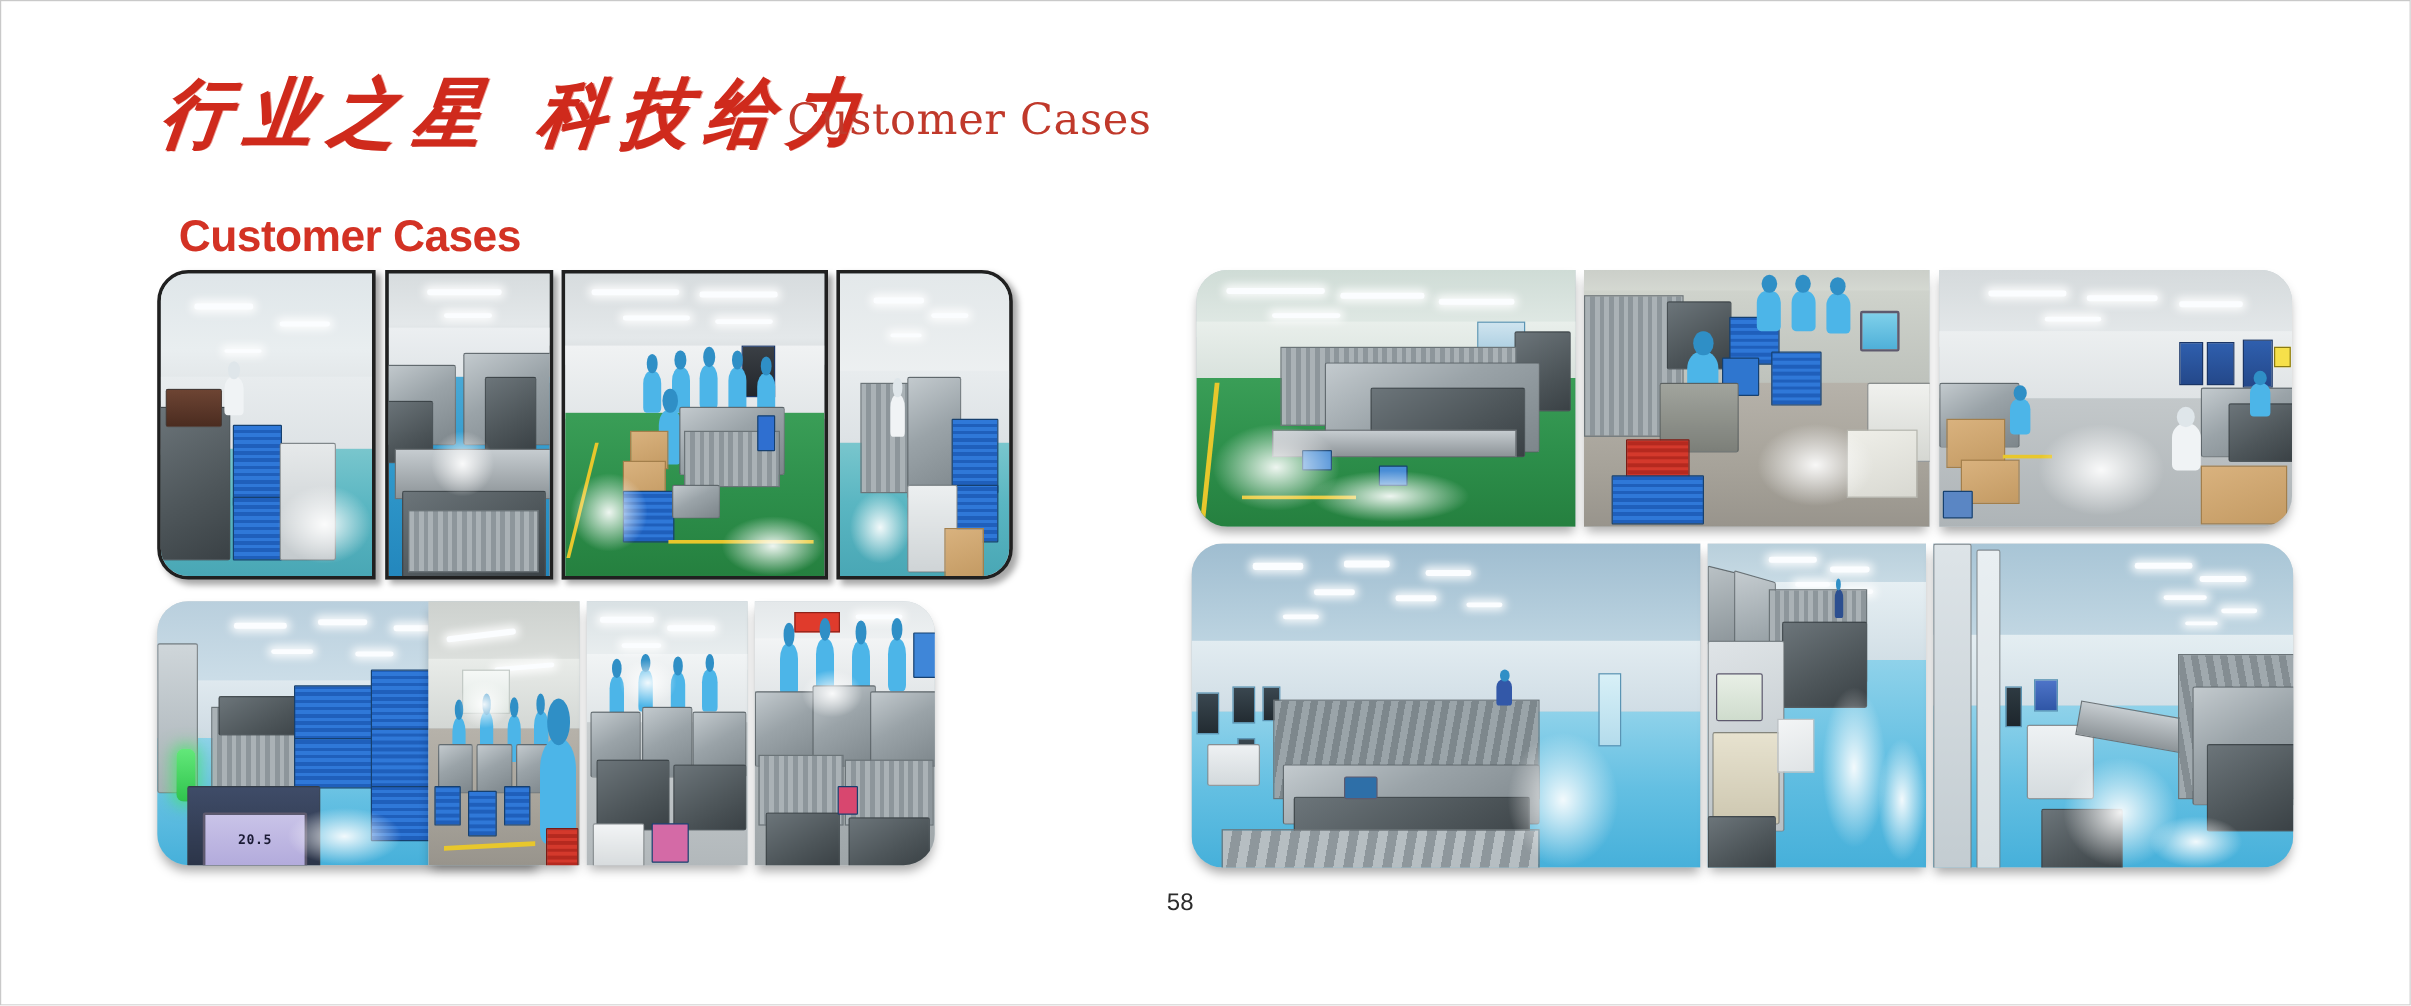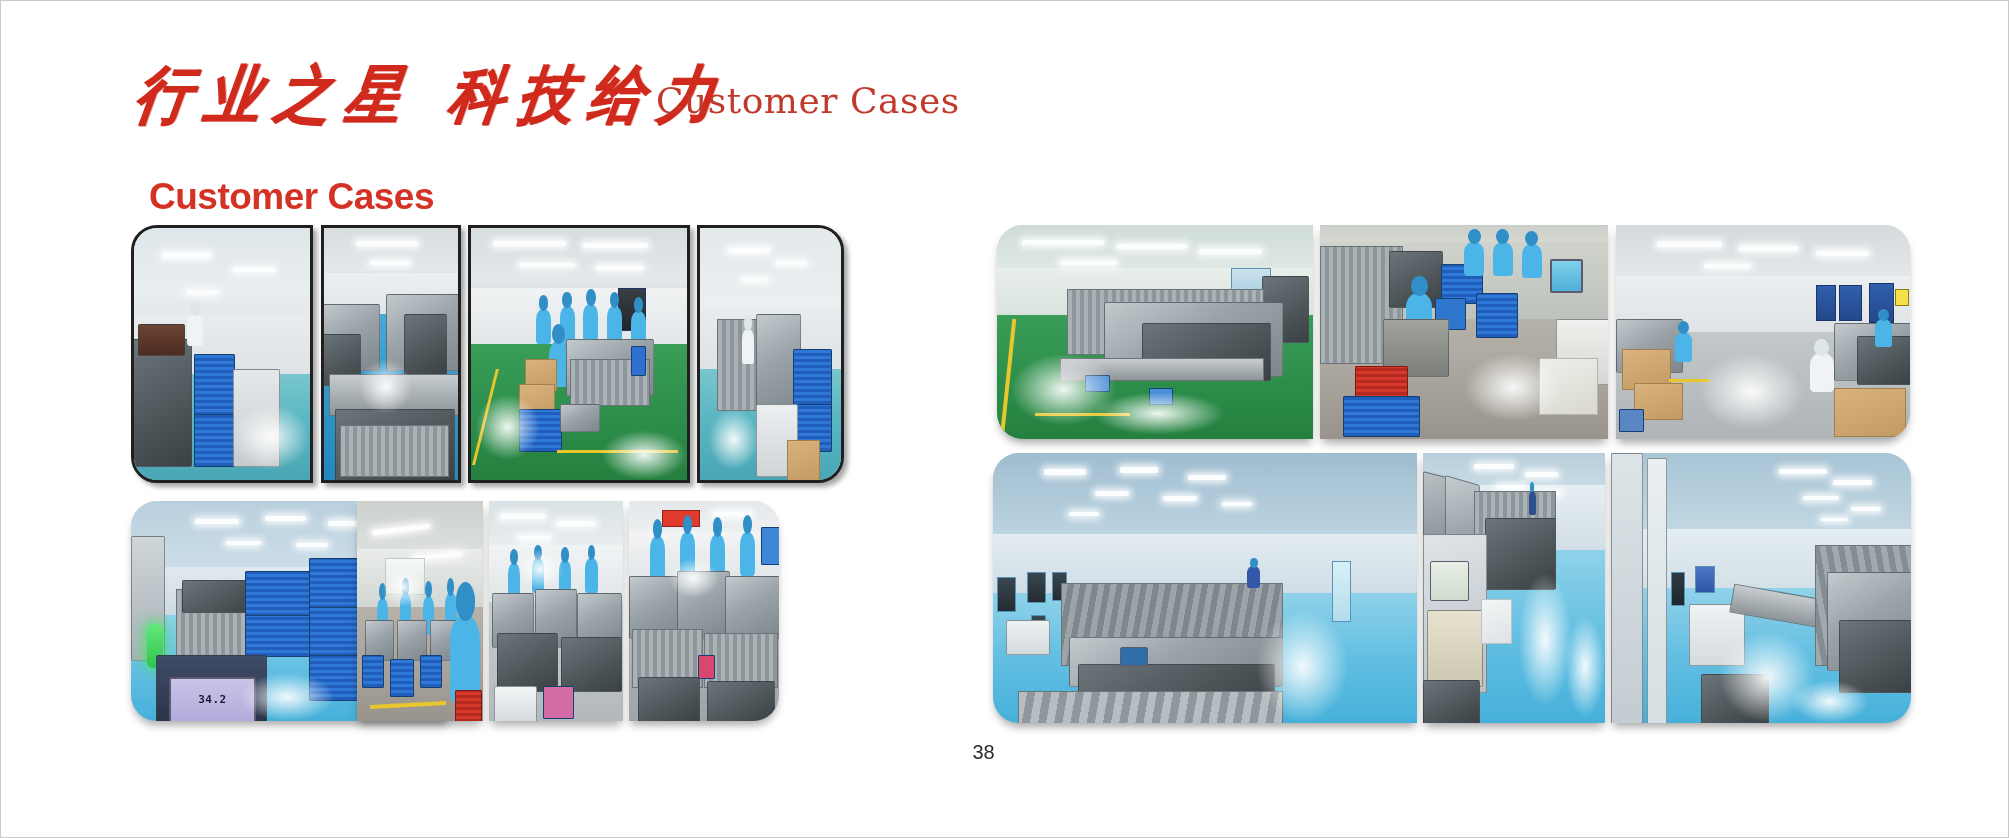--- a/index.html
+++ b/index.html
@@ -418,21 +418,21 @@
         <div class="crate" style="left:36%; top:52%; width:20%; height:18%;"></div>
         <div class="crate" style="left:56%; top:26%; width:22%; height:22%;"></div>
         <div class="crate" style="left:56%; top:48%; width:22%; height:22%;"></div>
         <div class="crate" style="left:56%; top:70%; width:22%; height:20%;"></div>
         <div class="crate" style="left:78%; top:30%; width:20%; height:22%;"></div>
         <div class="crate" style="left:78%; top:52%; width:20%; height:22%;"></div>
         <div class="crate" style="left:78%; top:74%; width:20%; height:18%;"></div>
         <div class="tower-green" style="left:5%; top:56%; width:5%; height:20%;"></div>
         <div class="mach" style="left:8%; top:70%; width:34%; height:30%; background:linear-gradient(#3f4c68,#2b3448);"></div>
         <div class="hmi" style="left:12%; top:80%; width:26%; height:19%;">
-          <span class="readout">34.2</span>
+          <span class="readout">20.5</span>
         </div>
         <div class="glow" style="left:34%; top:78%; width:30%; height:22%;"></div>
       </div>
     </div>
 
     <div class="photo soft-frame" style="left:226px; top:0; width:126px; height:220px;">
       <div class="scene">
         <div class="ceil grey" style="height:28%; background:linear-gradient(#cdd1ce,#e0e3e0);"></div>
         <div class="wall" style="top:22%; height:26%; background:linear-gradient(#e9ece9,#d3d7d4);"></div>
         <div class="floor cement" style="height:52%"></div>
@@ -578,16 +578,16 @@
         <div class="mach" style="left:72%; top:44%; width:28%; height:36%;"></div>
         <div class="mach dark" style="left:76%; top:62%; width:24%; height:26%;"></div>
         <div class="mach dark" style="left:30%; top:82%; width:22%; height:18%;"></div>
         <div class="glow" style="left:36%; top:66%; width:32%; height:34%;"></div>
         <div class="glow" style="left:60%; top:84%; width:26%; height:16%;"></div>
       </div>
     </div>
   </div>
 
   <div id="pagenum">
-    <span>38</span>
+    <span>58</span>
   </div>
 
 </div>
 
 </body></html>

